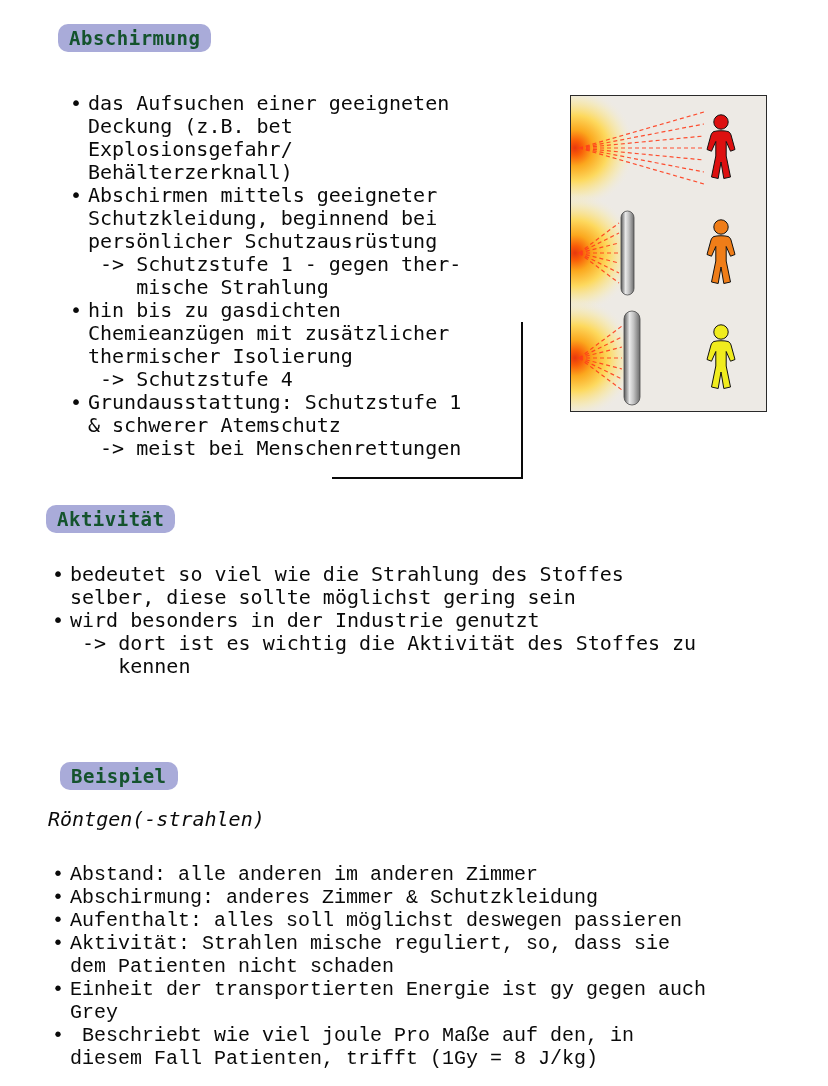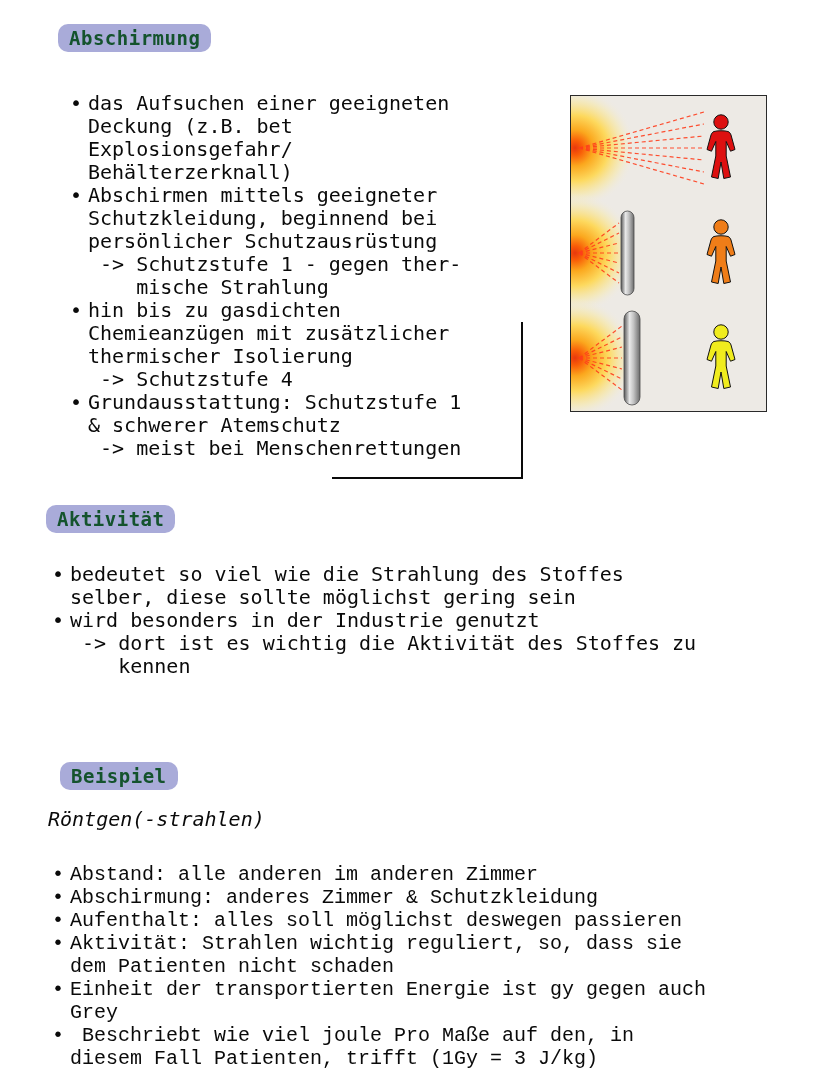--- a/index.html
+++ b/index.html
@@ -141,19 +141,19 @@
 </ul>
 
 <div class="pill" style="left:60px;top:762px;">Beispiel</div>
 
 <div class="intro" style="left:40px;top:808px;margin-left:8px;">Röntgen(-strahlen)</div>
 
 <ul class="blist" style="left:40px;top:851px;width:765px;font-family:Liberation Mono, monospace;">
   <li>Abstand: alle anderen im anderen Zimmer</li>
   <li>Abschirmung: anderes Zimmer &amp; Schutzkleidung</li>
   <li>Aufenthalt: alles soll möglichst deswegen passieren</li>
-  <li>Aktivität: Strahlen wichtig reguliert, so, dass sie
+  <li>Aktivität: Strahlen mische reguliert, so, dass sie
 dem Patienten nicht schaden</li>
   <li>Einheit der transportierten Energie ist gy gegen auch
 Grey</li>
   <li> Beschriebt wie viel joule Pro Maße auf den, in
-diesem Fall Patienten, trifft (1Gy = 3 J/kg)</li>
+diesem Fall Patienten, trifft (1Gy = 8 J/kg)</li>
 </ul>
 
 </body></html>

